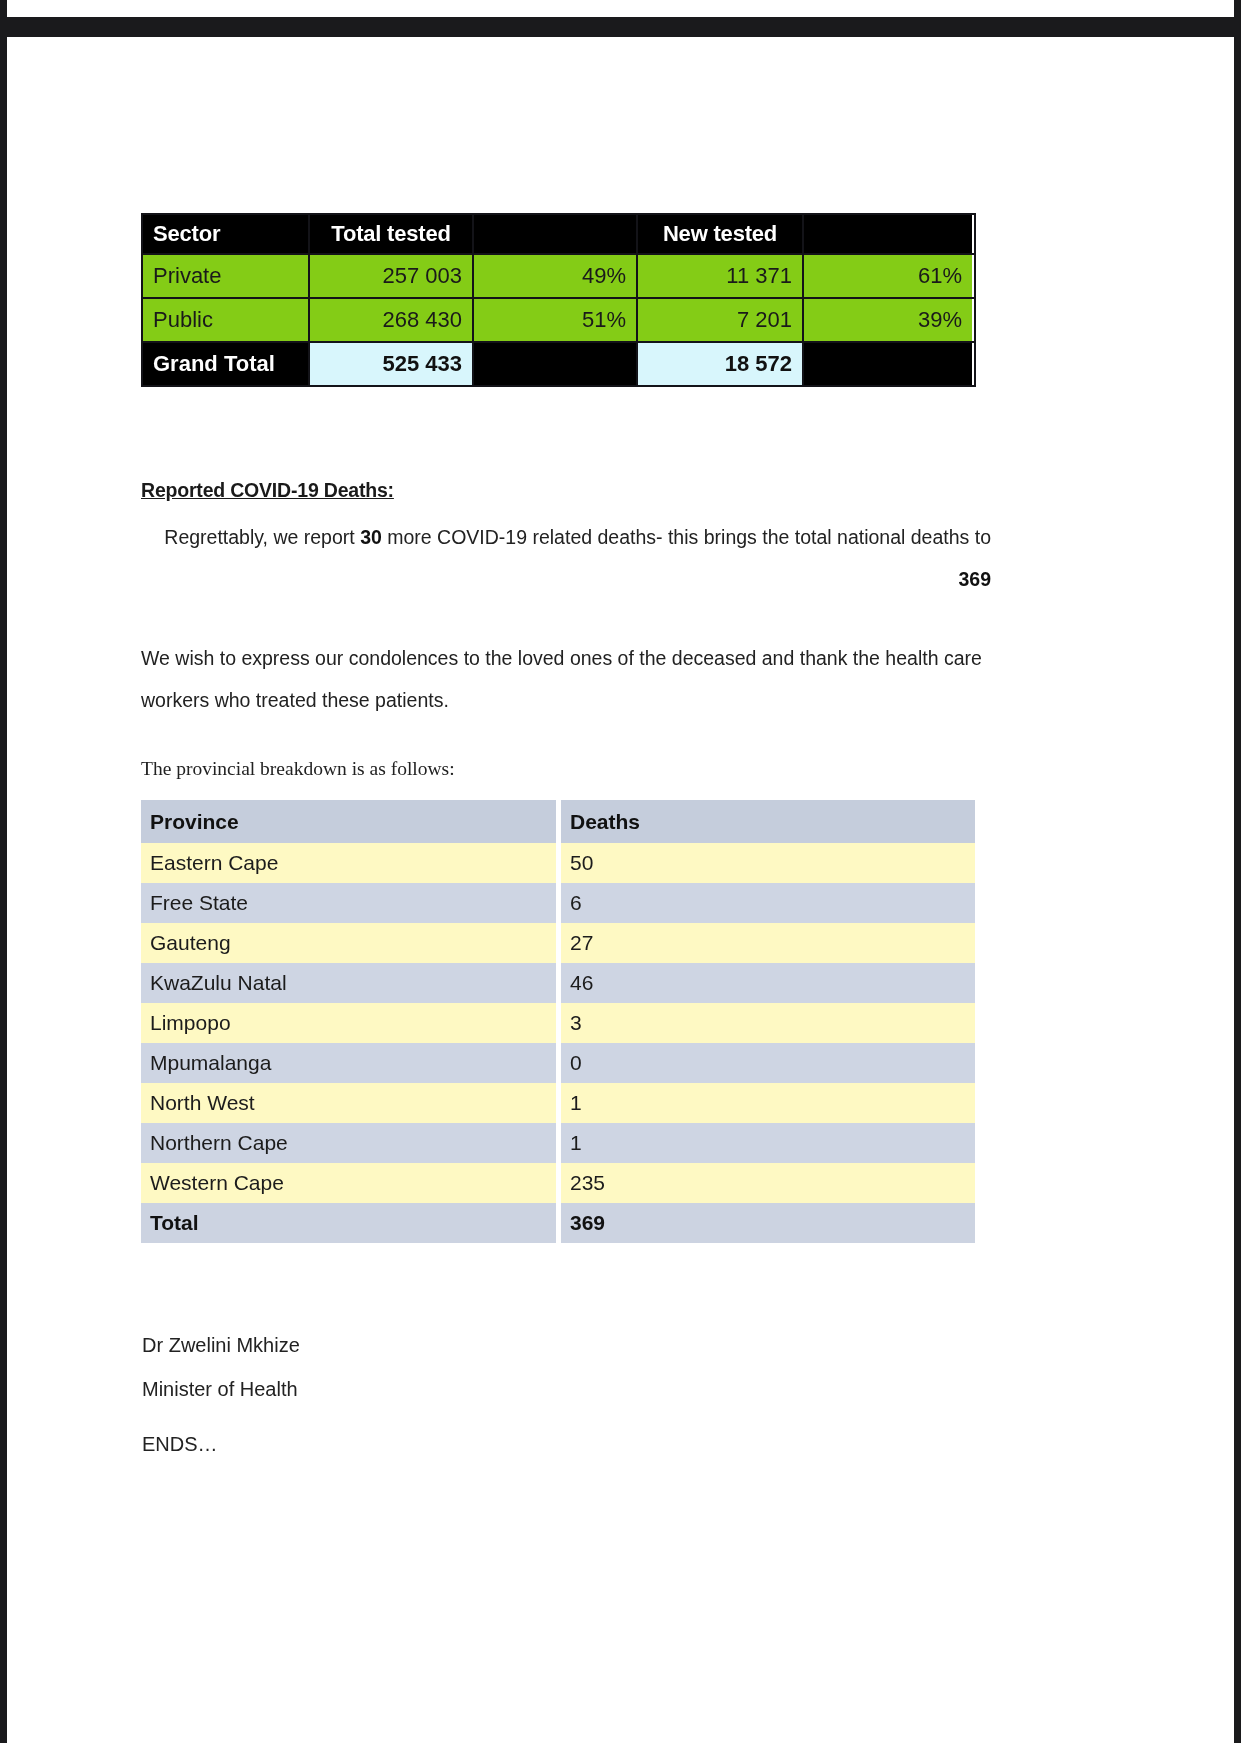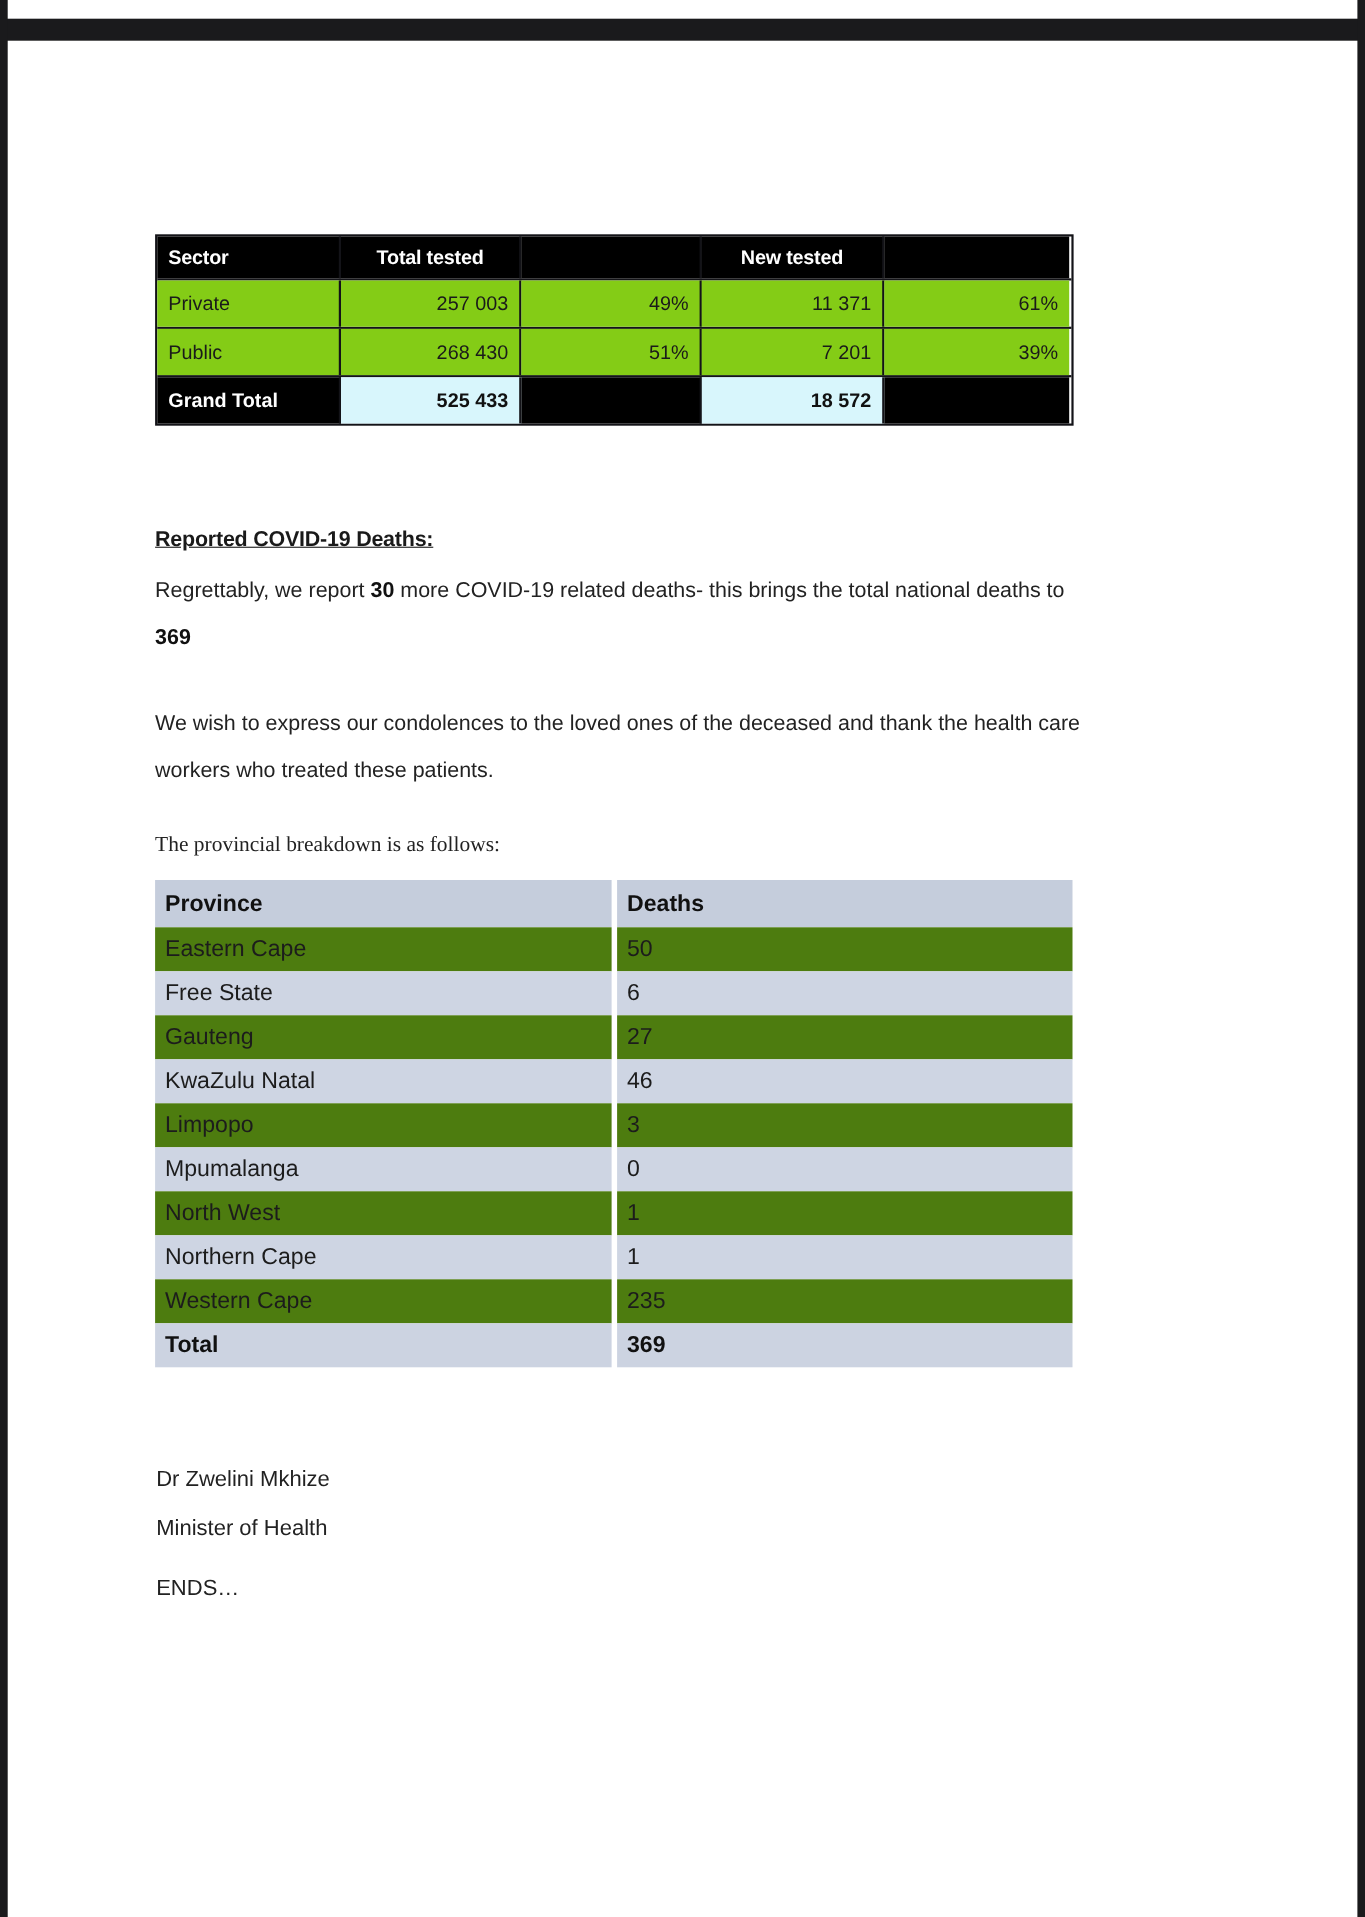--- a/index.html
+++ b/index.html
@@ -13,21 +13,21 @@
   }
   
   .frame-top    { position:absolute; left:0; top:17px; width:1241px; height:20px; background:#1a1a1c; }
   .frame-left   { position:absolute; left:0; top:0; width:7px; height:1743px; background:#1a1a1c; }
   .frame-right  { position:absolute; right:0; top:0; width:7px; height:1743px; background:#1a1a1c; }
 
   
   .testing-table {
     position:absolute; left:141px; top:213px; width:835px;
     border:2px solid #131318;
-    font-size:18px;
+    font-size:22px;
   }
   .t-row { display:grid; grid-template-columns:167px 164px 164px 166px 168px; }
   .t-row + .t-row { border-top:2px solid #131318; }
   .t-cell {
     display:flex; align-items:center; min-height:42px;
     border-right:2px solid #131318;
     padding:0 10px;
   }
   .t-cell:last-child { border-right:none; }
   .t-head .t-cell { background:#000; color:#fff; font-weight:bold; min-height:38px; justify-content:center; letter-spacing:-0.2px; }
@@ -38,31 +38,31 @@
   .t-grand .t-cell { background:#000; color:#fff; font-weight:bold; }
   .t-grand .t-cell.cyan { background:#d8f6fc; color:#111; justify-content:flex-end; }
 
   
   .doc-heading {
     position:absolute; left:141px; top:479px;
     font-size:19.5px; font-weight:bold; text-decoration:underline;
     letter-spacing:-0.2px;
   }
   .para { position:absolute; left:141px; width:850px; font-size:19.5px; line-height:42px; color:#222; }
-  #para1 { top:516px; }
+  #para1 { top:516px;text-align:right; }
   #para2 { top:637px; width:860px; }
   #para3 { top:748px;font-family:Liberation Serif, serif; }
   .b { font-weight:bold; color:#111; }
 
   
   .province-table { position:absolute; left:141px; top:800px; width:834px; font-size:21px; }
   .p-row { display:grid; grid-template-columns:415px 414px; column-gap:5px; margin-bottom:0; }
   .p-cell { display:flex; align-items:center; height:40px; padding-left:9px; color:#1c1c1c; }
   .p-head .p-cell { background:#c5cddc; font-weight:bold; height:43px; color:#111; }
-  .p-light .p-cell { background:#4d7c0f; }
+  .p-light .p-cell { background:#fef9c3; }
   .p-dark  .p-cell { background:#ced5e3; }
   .p-total .p-cell { background:#ccd3e1; font-weight:bold; color:#111; }
 
   
   .sig { position:absolute; left:142px; font-size:20px; color:#222; }
   #sig-name  { top:1334px; }
   #sig-title { top:1378px; }
   #sig-ends  { top:1433px; }
 </style>
 </head>

